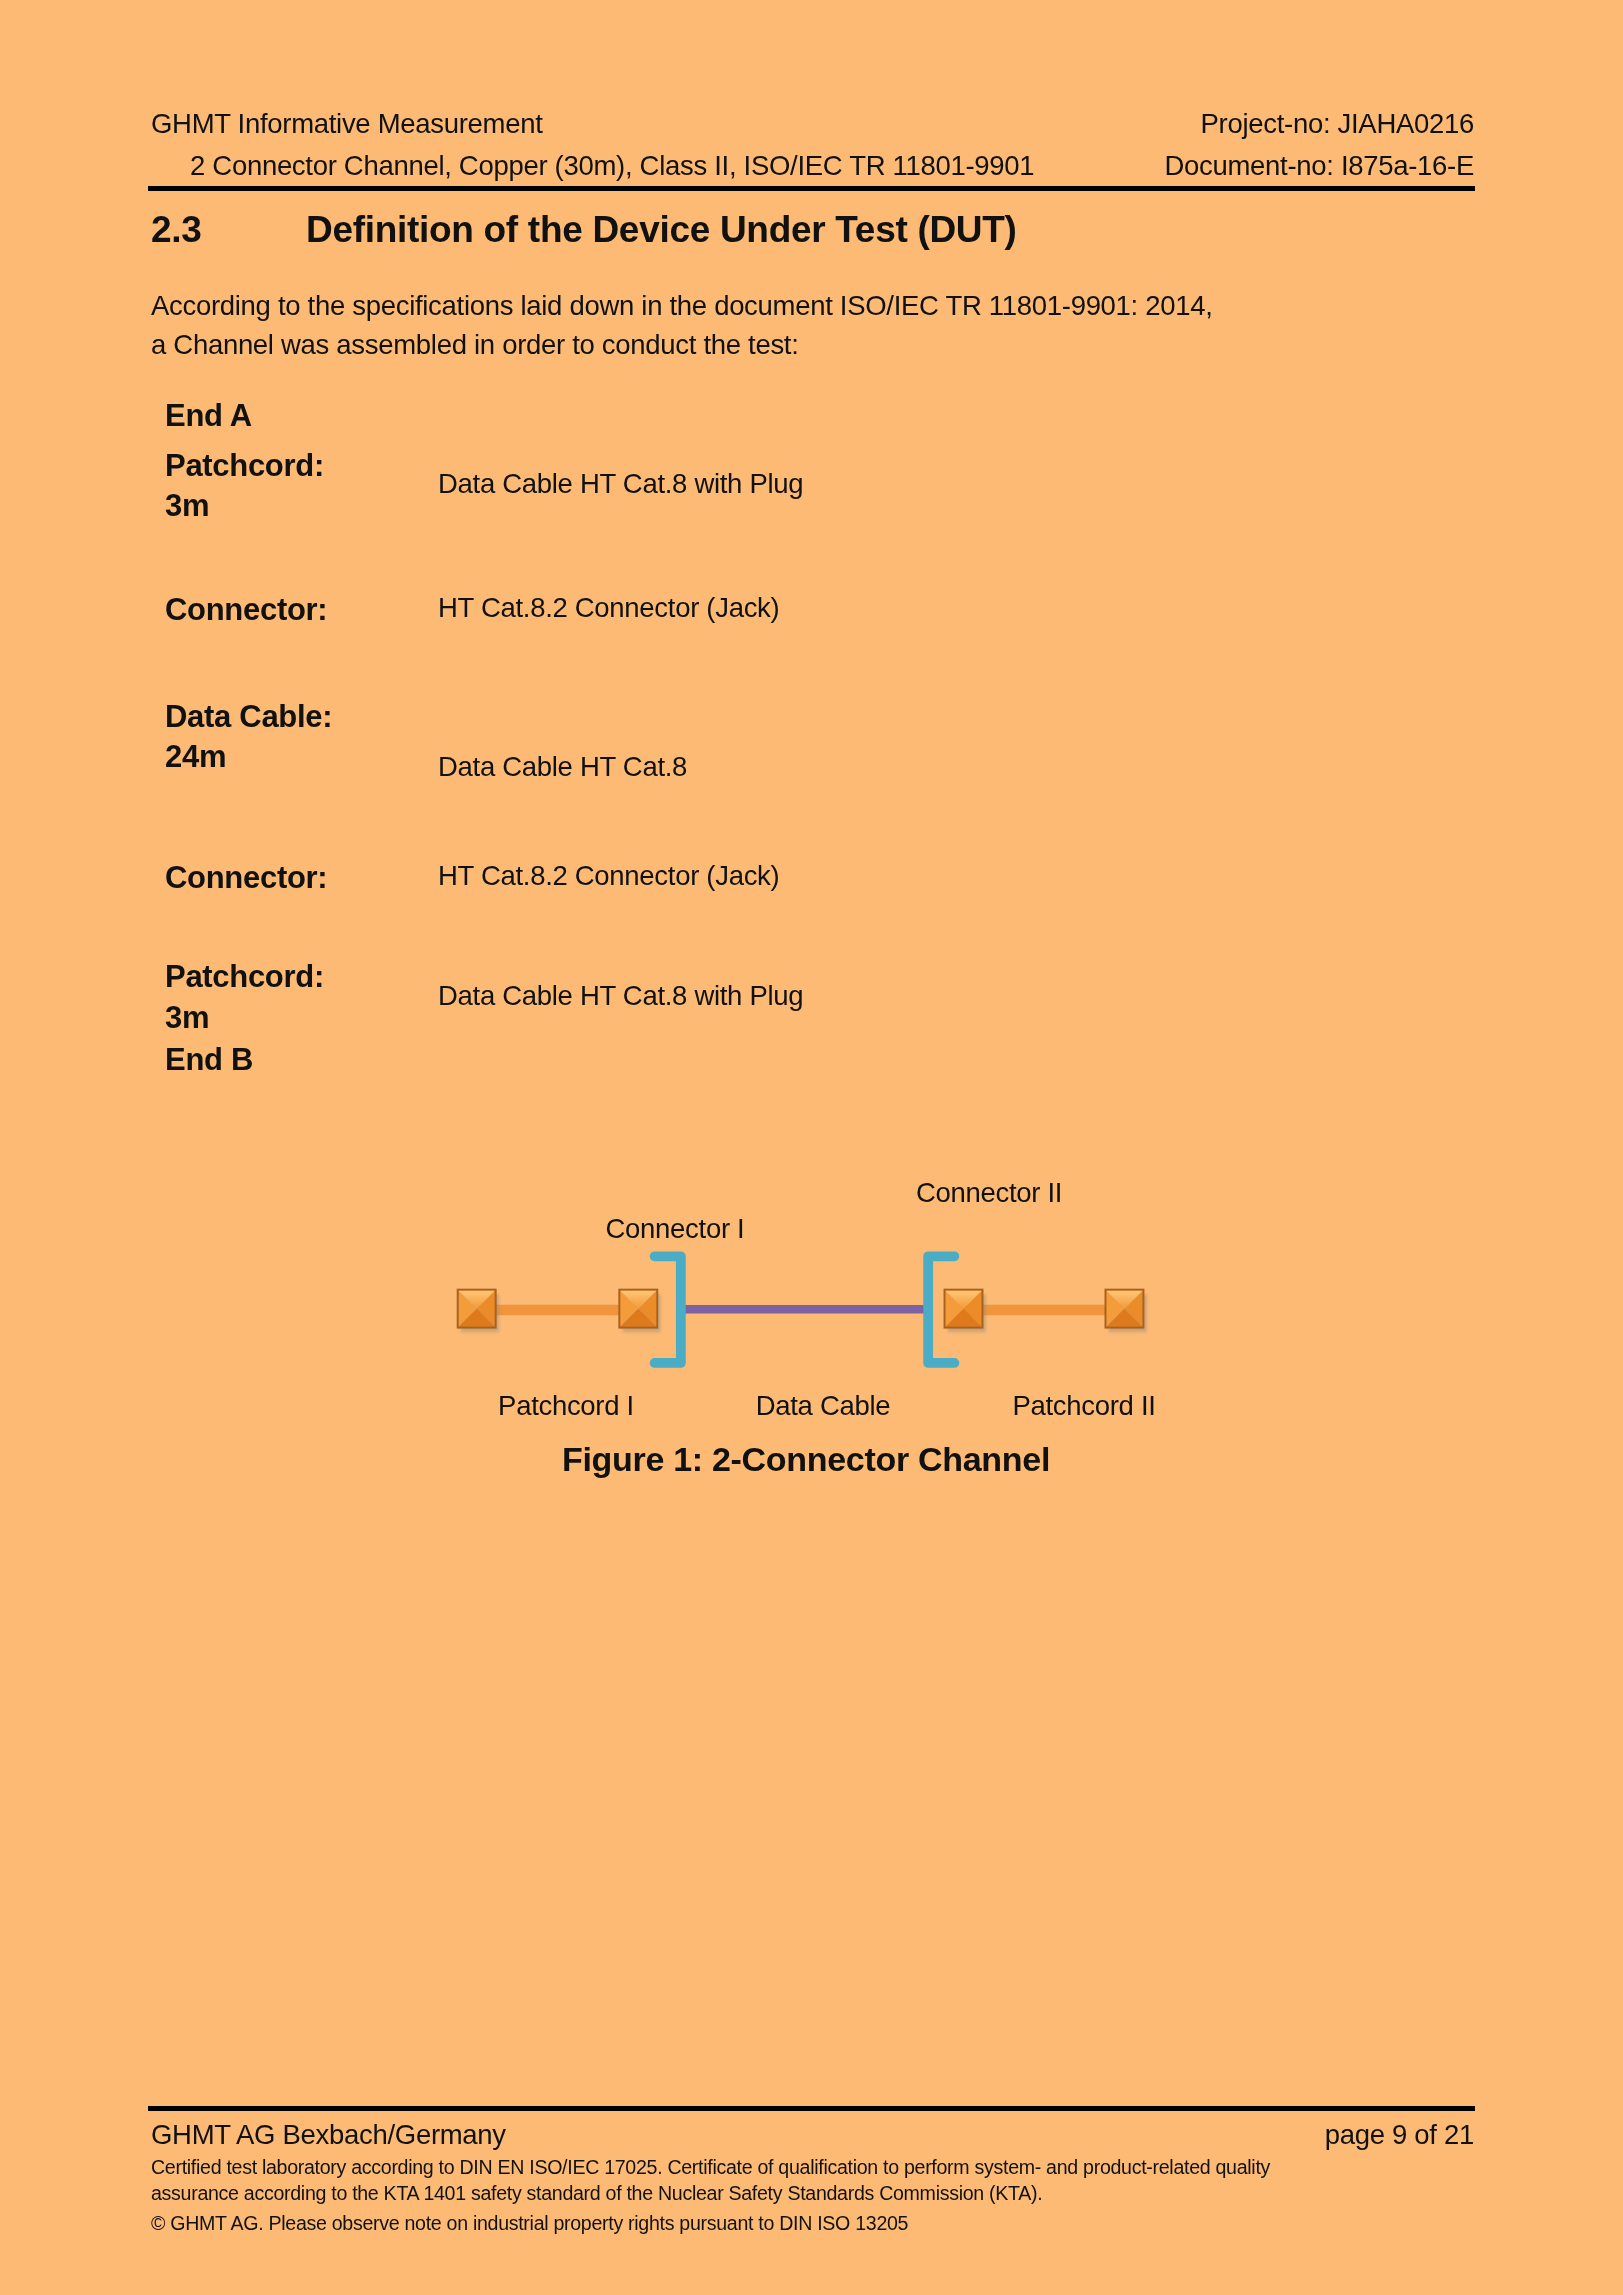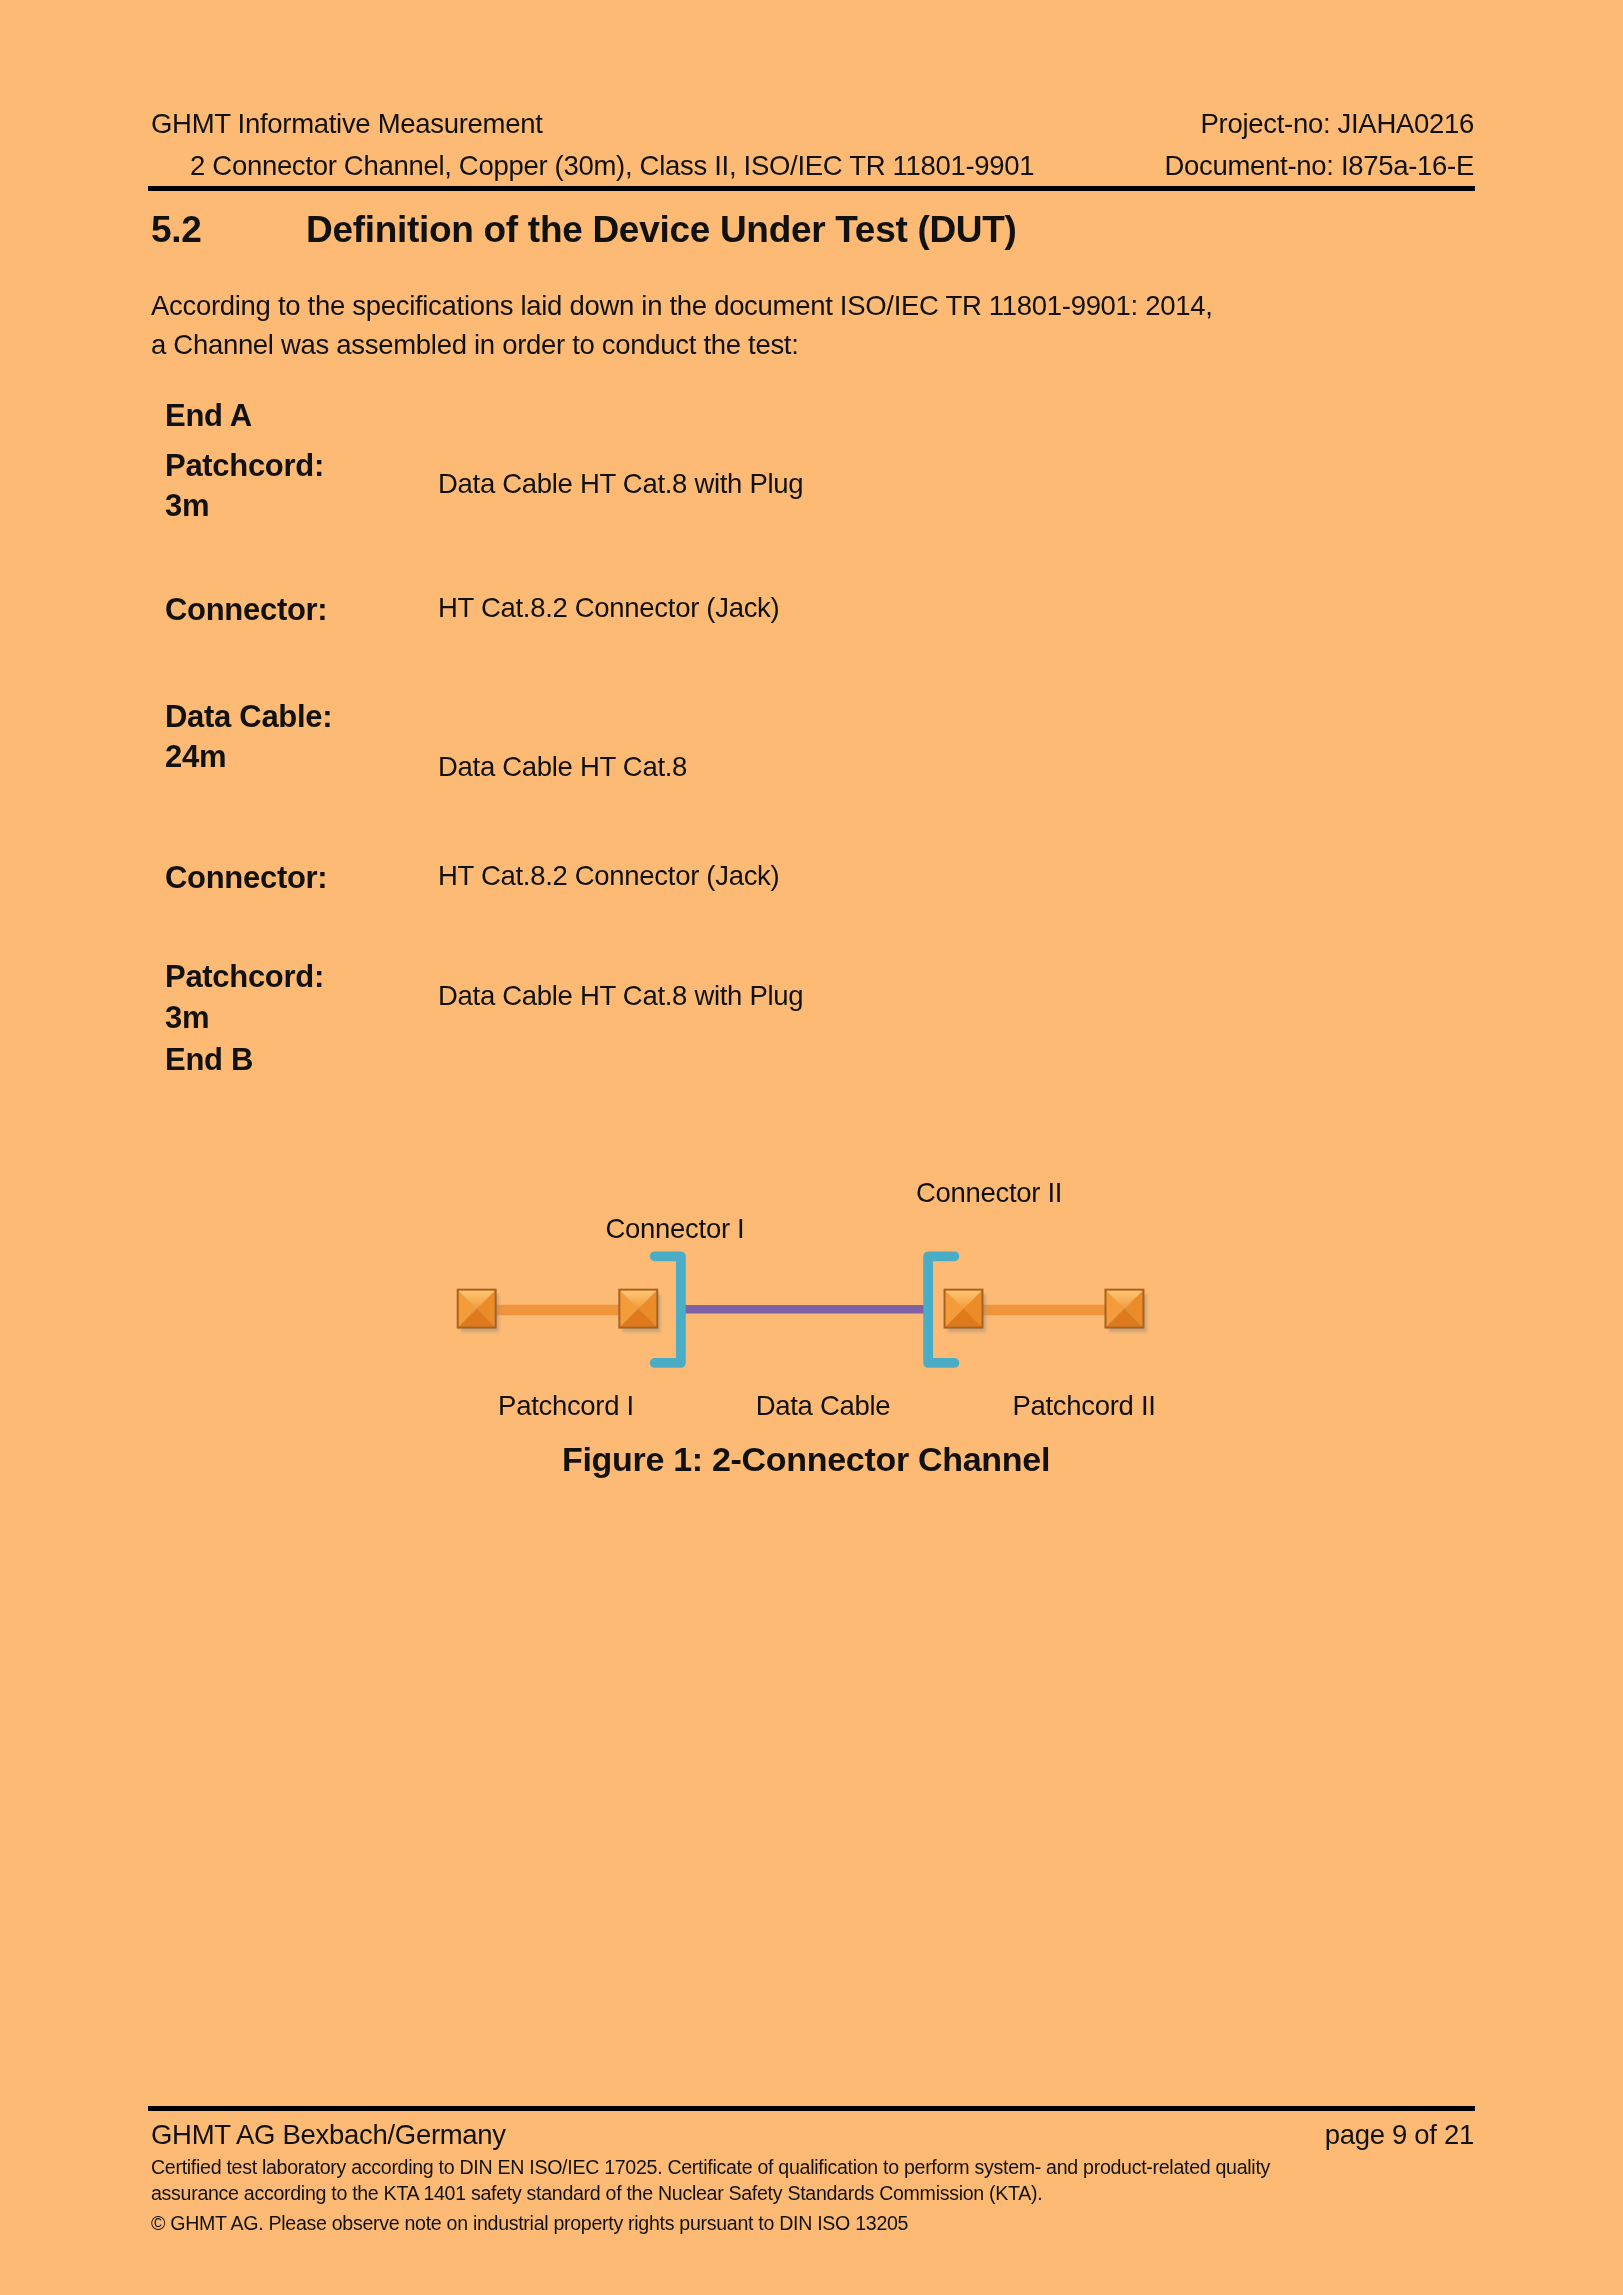--- a/index.html
+++ b/index.html
@@ -29,21 +29,21 @@
 <body>
 
 <div class="page">
 
   <div class="abs t42" style="left:151px;top:109px;">GHMT Informative Measurement</div>
   <div class="abs t42 right" style="right:149px;top:109px;">Project-no: JIAHA0216</div>
   <div class="abs t42" style="left:166px;top:151px;margin-left:24px;">2 Connector Channel, Copper (30m), Class II, ISO/IEC TR 11801-9901</div>
   <div class="abs t42 right" style="right:149px;top:151px;">Document-no: I875a-16-E</div>
   <div class="rule" style="left:148px;top:186px;width:1327px;"></div>
 
-  <div class="abs heading-num" style="left:151px;top:209px;">5.2</div>
+  <div class="abs heading-num" style="left:151px;top:209px;">2.3</div>
   <div class="abs heading-title" style="left:306px;top:209px;">Definition of the Device Under Test (DUT)</div>
 
   <div class="abs t42" style="left:151px;top:291px;">According to the specifications laid down in the document ISO/IEC TR 11801-9901: 2014,</div>
   <div class="abs t42" style="left:151px;top:330px;">a Channel was assembled in order to conduct the test:</div>
 
   <div class="lbl" style="top:398px;">End A</div>
 
   <div class="lbl" style="top:448px;">Patchcord:</div>
   <div class="lbl" style="top:488px;">3m</div>
   <div class="val" style="top:468px;">Data Cable HT Cat.8 with Plug</div>

